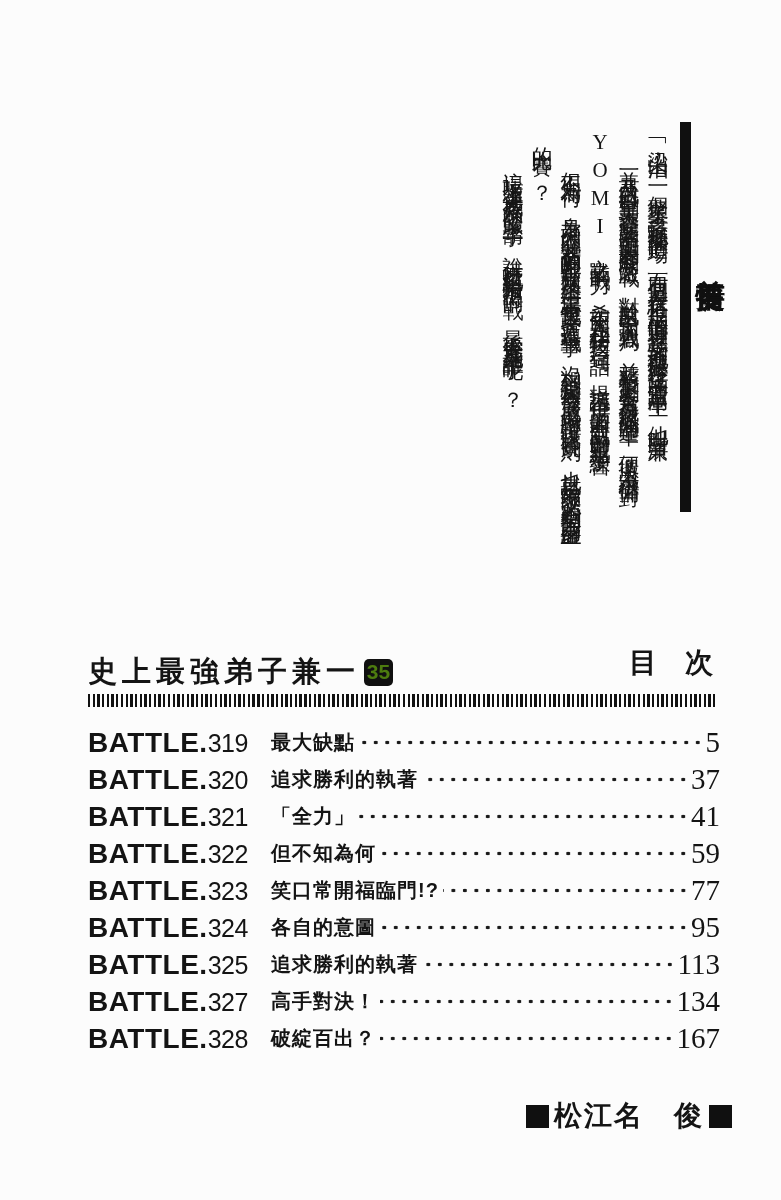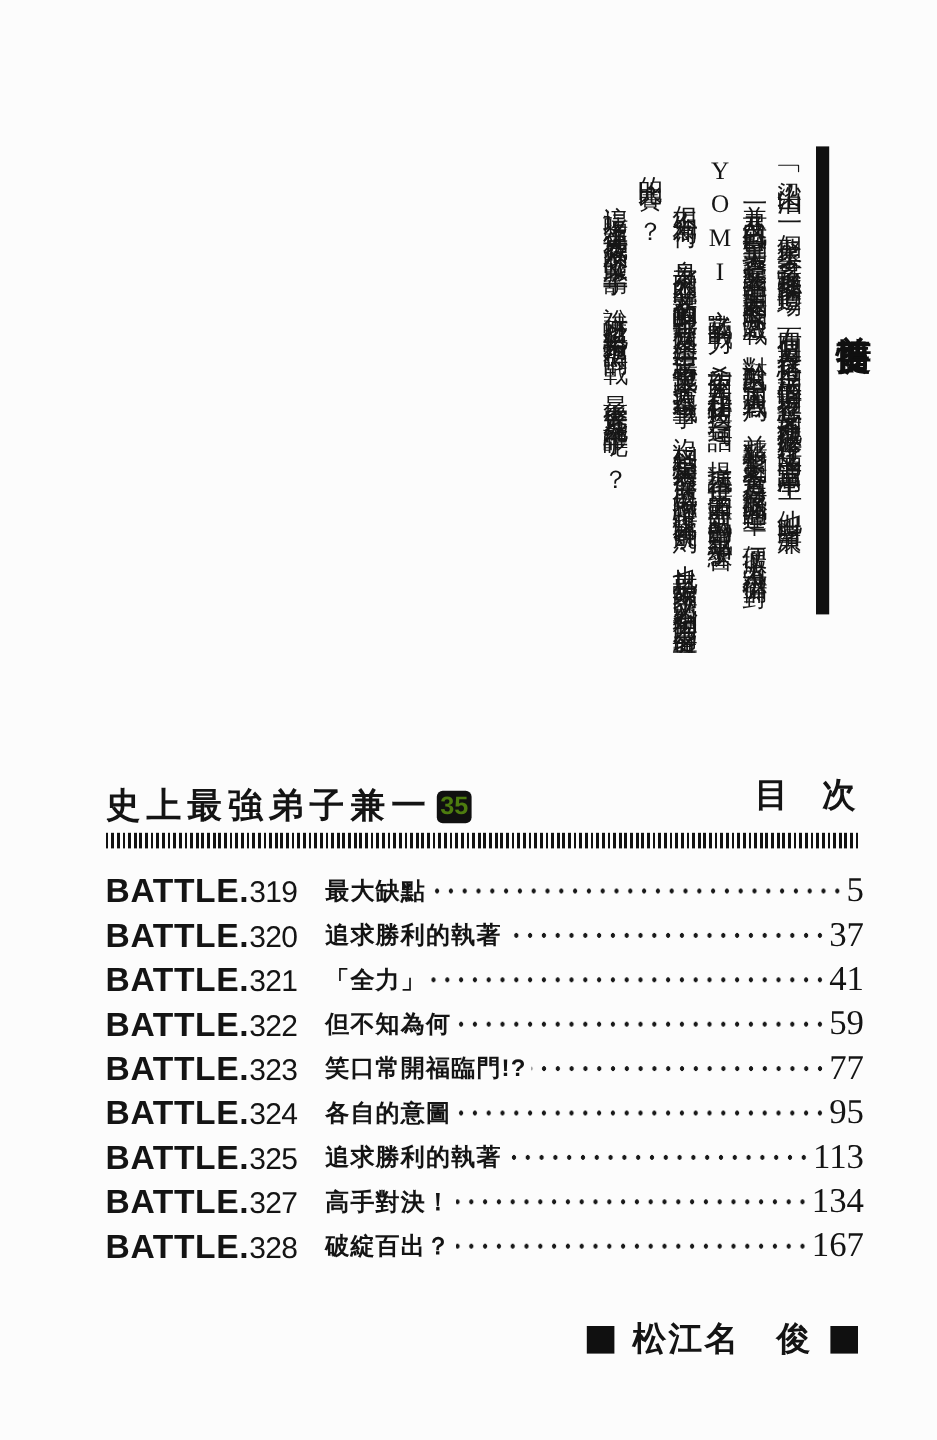--- a/index.html
+++ b/index.html
@@ -150,26 +150,26 @@
   }
   .pagenum {
     flex: none;
     font-family: "Liberation Serif", serif;
     font-size: 29px;
     line-height: 1;
     text-align: right;
   }
   .author-row {
     position: absolute;
-    right: 66px;
+    right: 49px;
     top: 1100px;
     height: 32px;
     display: flex;
     align-items: center;
-    gap: 15px;
+    gap: 5px;
   }
   .black-square {
     width: 23px;
     height: 23px;
     background: #101010;
   }
   .author-name {
     font-size: 28px;
     font-weight: bold;
     letter-spacing: 2px;

